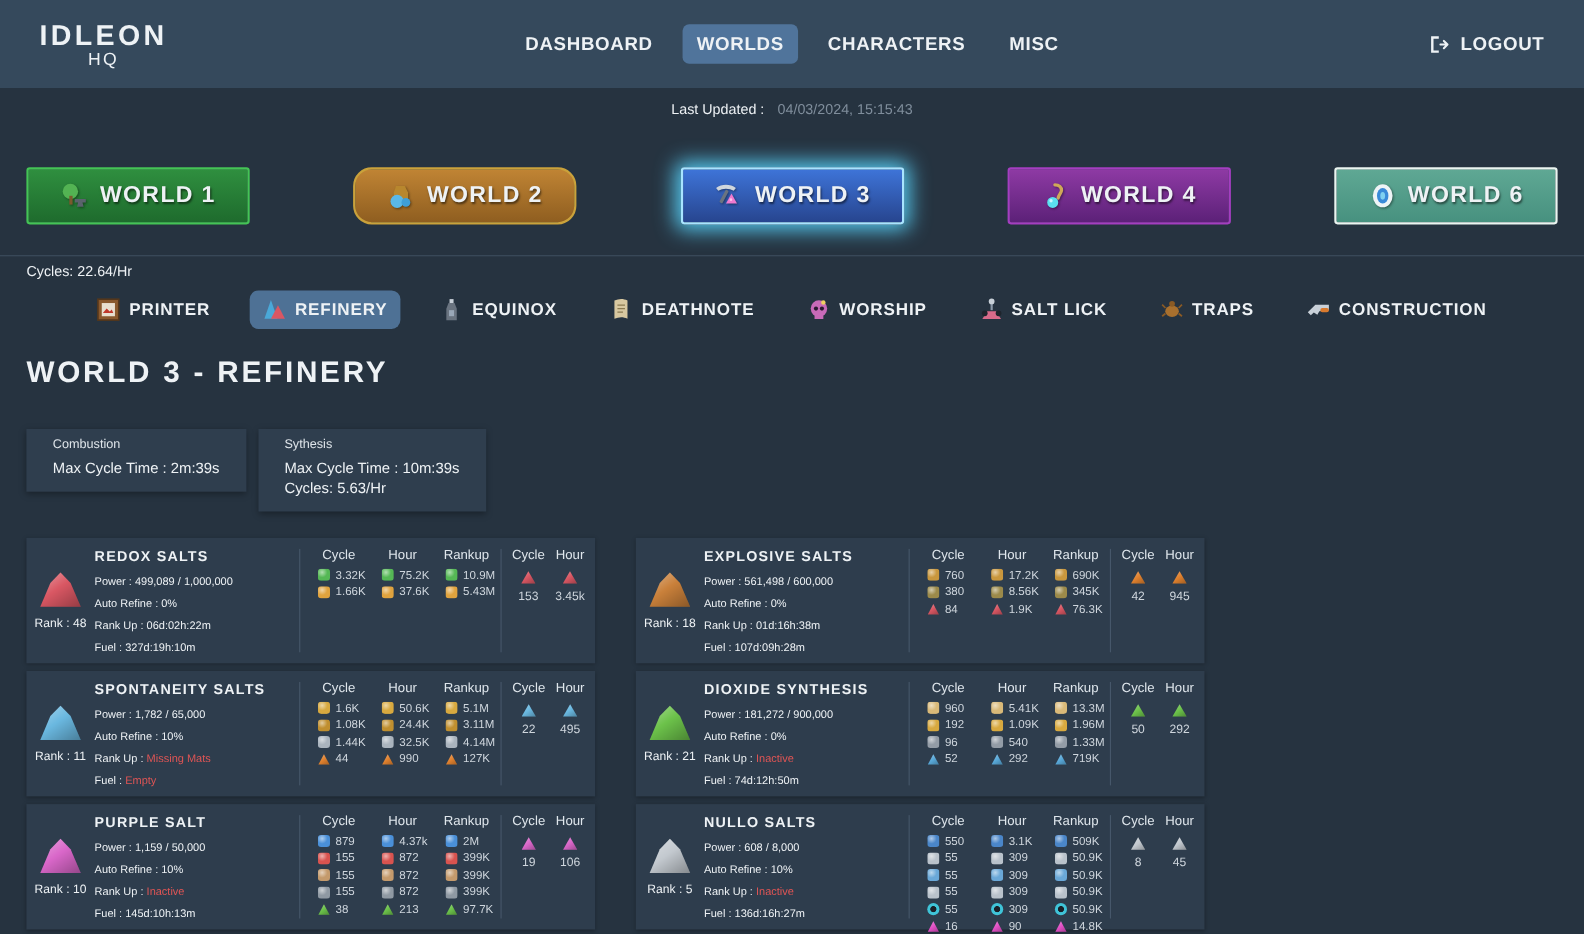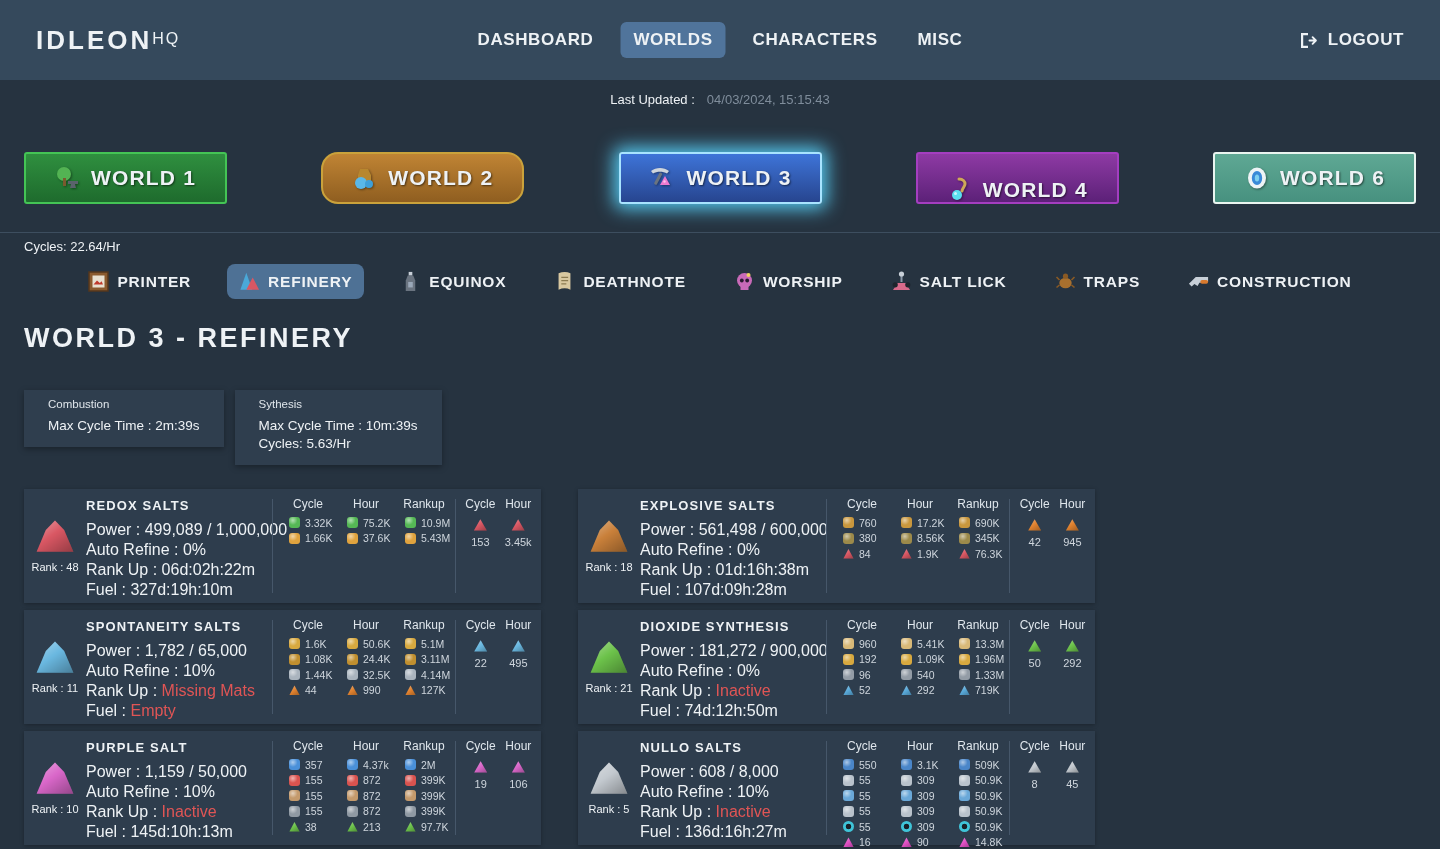--- a/index.html
+++ b/index.html
@@ -7,21 +7,21 @@
   body {
     background:#263340;
     color:#eef2f5;
     font-family:"Liberation Sans", sans-serif;
   }
   
   header {
     height:80px; background:#35495c; display:flex; align-items:center;
     padding:0 36px; position:relative;
   }
-  .logo { display:flex; flex-direction:row; align-items:center; }
+  .logo { display:flex; flex-direction:column; align-items:center; }
   .logo-top { font-size:26px; font-weight:bold; letter-spacing:3px; }
   .logo-sub { font-size:16px; letter-spacing:2px; margin-top:-2px; }
   nav.main-nav {
     position:absolute; left:50%; transform:translateX(-50%);
     display:flex; align-items:center; gap:14px;
   }
   .nav-item {
     font-size:17px; font-weight:600; letter-spacing:.6px; padding:8px 13px;
     border-radius:6px; cursor:pointer; white-space:nowrap;
   }
@@ -80,21 +80,21 @@
     justify-content:center; gap:7px; flex:none;
   }
   .salt-shape {
     width:40px; height:35px;
     clip-path:polygon(50% 3%, 73% 30%, 96% 92%, 4% 92%, 27% 30%);
     background-image:linear-gradient(145deg, rgba(255,255,255,.45), rgba(255,255,255,0) 45%, rgba(0,0,0,.35));
   }
   .salt-rank { font-size:11px; }
   .salt-info { width:186px; flex:none; padding-top:9px; }
   .salt-name { font-size:13px; font-weight:bold; letter-spacing:1.1px; margin-bottom:7px; white-space:nowrap; }
-  .stat-line { font-size:16px; line-height:20px; white-space:nowrap; }
+  .stat-line { font-size:10px; line-height:20px; white-space:nowrap; }
   .stat-line .alert { color:#e05555; }
   .v-div { width:1px; background:#46576a; margin:10px 0; flex:none; }
   .cost-area { width:182px; flex:none; display:flex; padding:8px 2px 0 6px; }
   .cost-col { flex:1; display:flex; flex-direction:column; align-items:center; }
   .cost-head, .out-head { font-size:12px; color:#dfe6ec; margin-bottom:2px; }
   .cost-cell {
     display:flex; align-items:center; gap:5px; margin-top:3.5px;
     font-size:10.5px; color:#cfd6dd; align-self:flex-start; padding-left:10px;
   }
   .chip {
@@ -167,21 +167,21 @@
       <span class="w-icon">
         <svg viewBox="0 0 26 26">
           <path d="M3 6C8 2 16 2 21 6l-2 2.5C15 6 9 6 5 8.5z" fill="#cfd6dd"></path>
           <rect x="9" y="7" width="3" height="13" rx="1" transform="rotate(28 10 13)" fill="#6a7480"></rect>
           <path d="M17 11l5 9H12z" fill="#ee7ad0"></path>
           <circle cx="16.5" cy="16.5" r="1.2" fill="#ffc2ec"></circle>
         </svg>
       </span>
       <span>WORLD 3</span>
     </div>
-    <div class="world-btn" style="background: linear-gradient(rgb(142, 58, 164), rgb(92, 33, 120)); border-color: rgb(164, 62, 192); align-items: flex-end;">
+    <div class="world-btn" style="background: linear-gradient(rgb(142, 58, 164), rgb(92, 33, 120)); border-color: rgb(164, 62, 192);">
       <span class="w-icon">
         <svg viewBox="0 0 26 26">
           <path d="M12 3c4 0 6 2.5 6 5s-2.5 3.8-3 7" stroke="#cfa858" stroke-width="3" fill="none" stroke-linecap="round"></path>
           <circle cx="10" cy="19" r="5" fill="#5ae0f0"></circle>
           <circle cx="8.5" cy="17.5" r="1.5" fill="#c8f6ff"></circle>
         </svg>
       </span>
       <span>WORLD 4</span>
     </div>
     <div class="world-btn" style="background: linear-gradient(rgb(95, 168, 148), rgb(71, 145, 127)); border-color: rgb(234, 245, 240);">
@@ -617,21 +617,21 @@
         <div class="stat-line"><span>Auto Refine : </span><span class="">10%</span></div>
         <div class="stat-line"><span>Rank Up : </span><span class="alert">Inactive</span></div>
         <div class="stat-line"><span>Fuel : </span><span class="">145d:10h:13m</span></div>
       </div>
       <div class="v-div"></div>
       <div class="cost-area">
         <div class="cost-col">
           <div class="cost-head">Cycle</div>
           <div class="cost-cell">
             <span class="chip round" style="background-color: rgb(74, 144, 217);"></span>
-            <span>357</span>
+            <span>879</span>
           </div>
           <div class="cost-cell">
             <span class="chip round" style="background-color: rgb(217, 83, 79);"></span>
             <span>155</span>
           </div>
           <div class="cost-cell">
             <span class="chip round" style="background-color: rgb(196, 154, 108);"></span>
             <span>155</span>
           </div>
           <div class="cost-cell">

